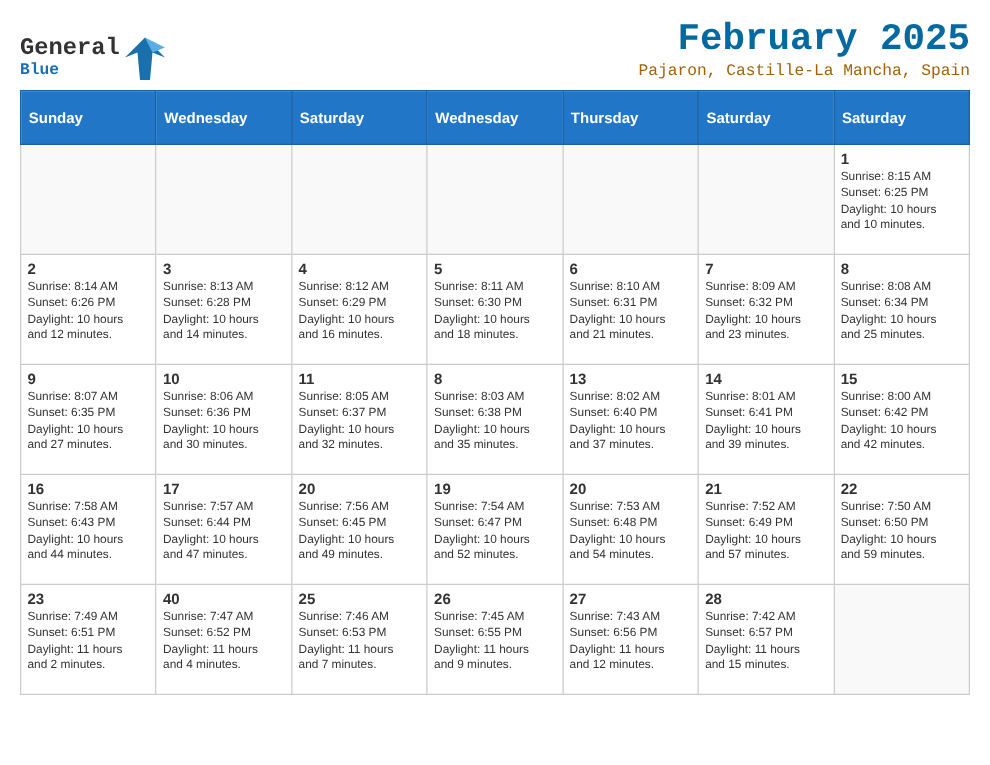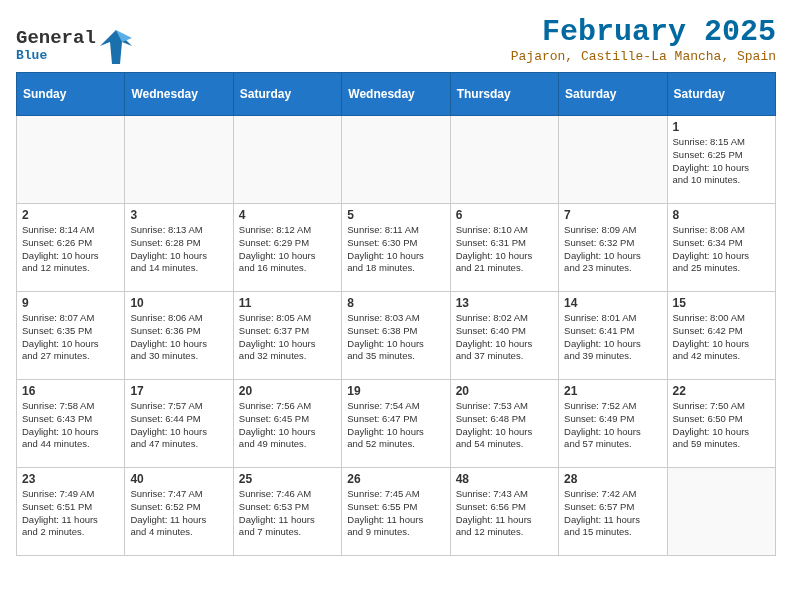--- a/index.html
+++ b/index.html
@@ -235,21 +235,21 @@
           </td>
           <td>
             <span class="day-num">25</span>
             <div class="day-info">Sunrise: 7:46 AM<br>Sunset: 6:53 PM<br>Daylight: 11 hours<br>and 7 minutes.</div>
           </td>
           <td>
             <span class="day-num">26</span>
             <div class="day-info">Sunrise: 7:45 AM<br>Sunset: 6:55 PM<br>Daylight: 11 hours<br>and 9 minutes.</div>
           </td>
           <td>
-            <span class="day-num">48</span>
+            <span class="day-num">27</span>
             <div class="day-info">Sunrise: 7:43 AM<br>Sunset: 6:56 PM<br>Daylight: 11 hours<br>and 12 minutes.</div>
           </td>
           <td>
             <span class="day-num">28</span>
             <div class="day-info">Sunrise: 7:42 AM<br>Sunset: 6:57 PM<br>Daylight: 11 hours<br>and 15 minutes.</div>
           </td>
           <td class="empty"></td>
         </tr>
       </tbody>
   </table>

